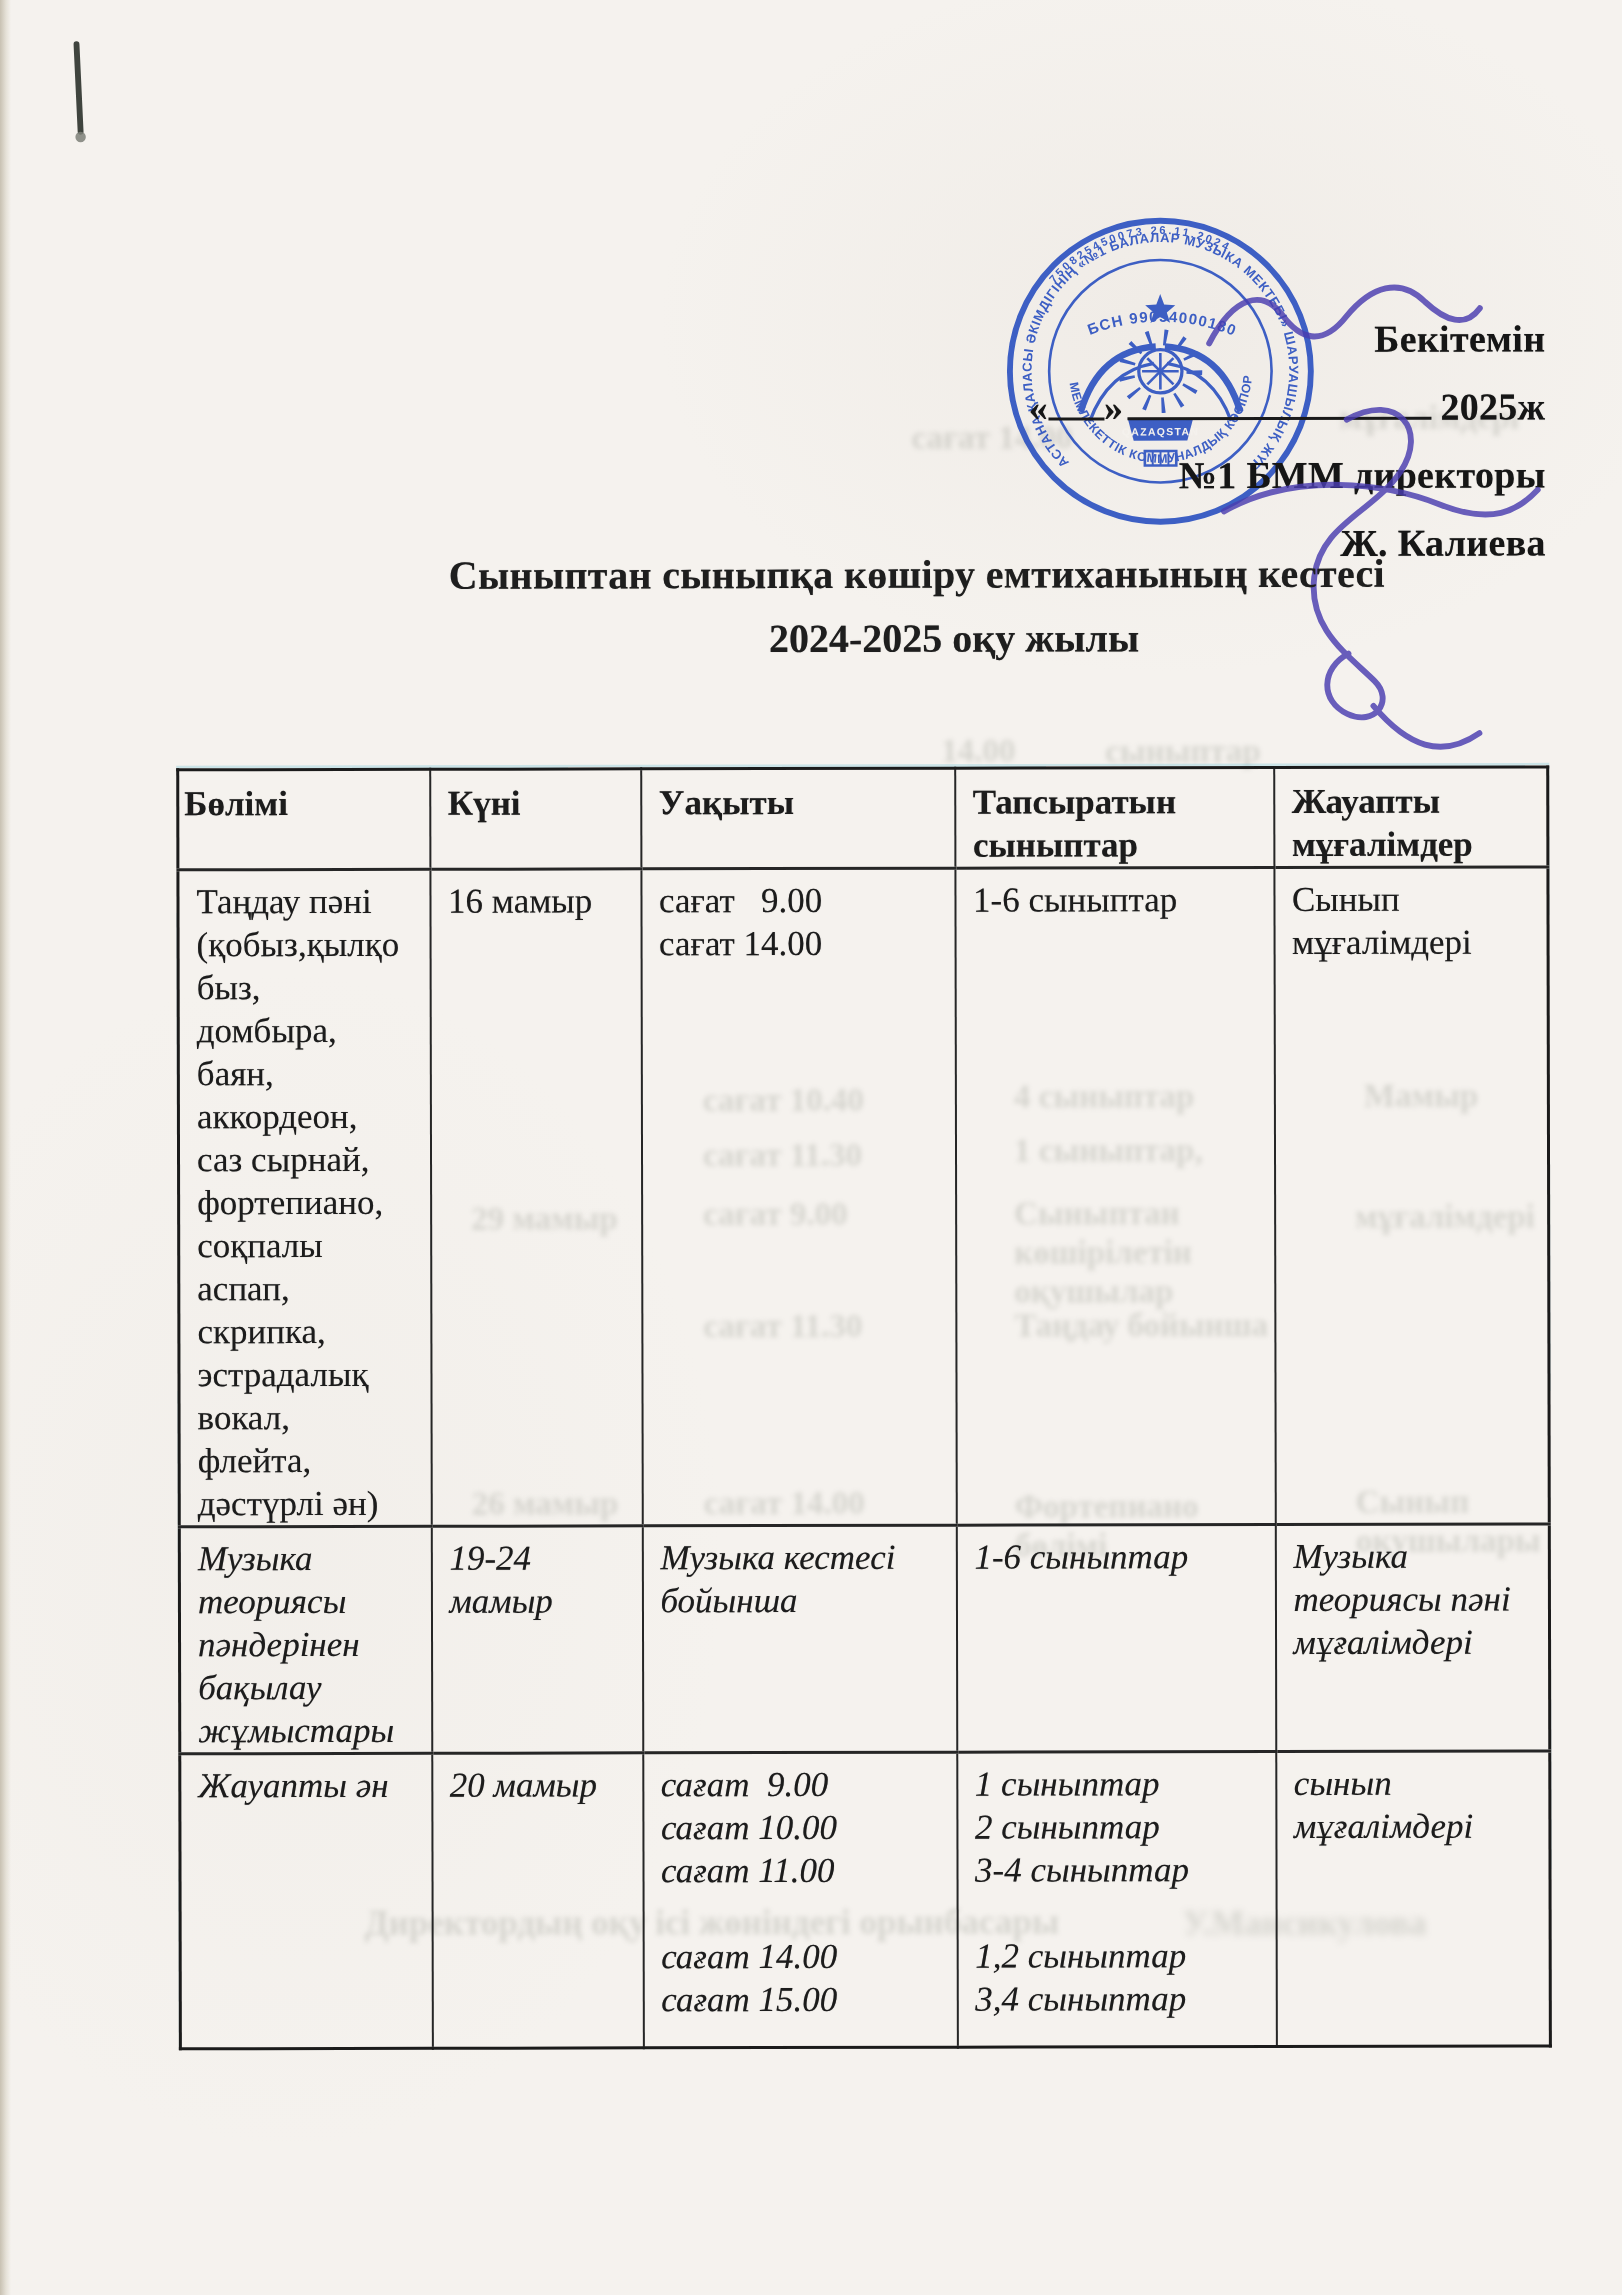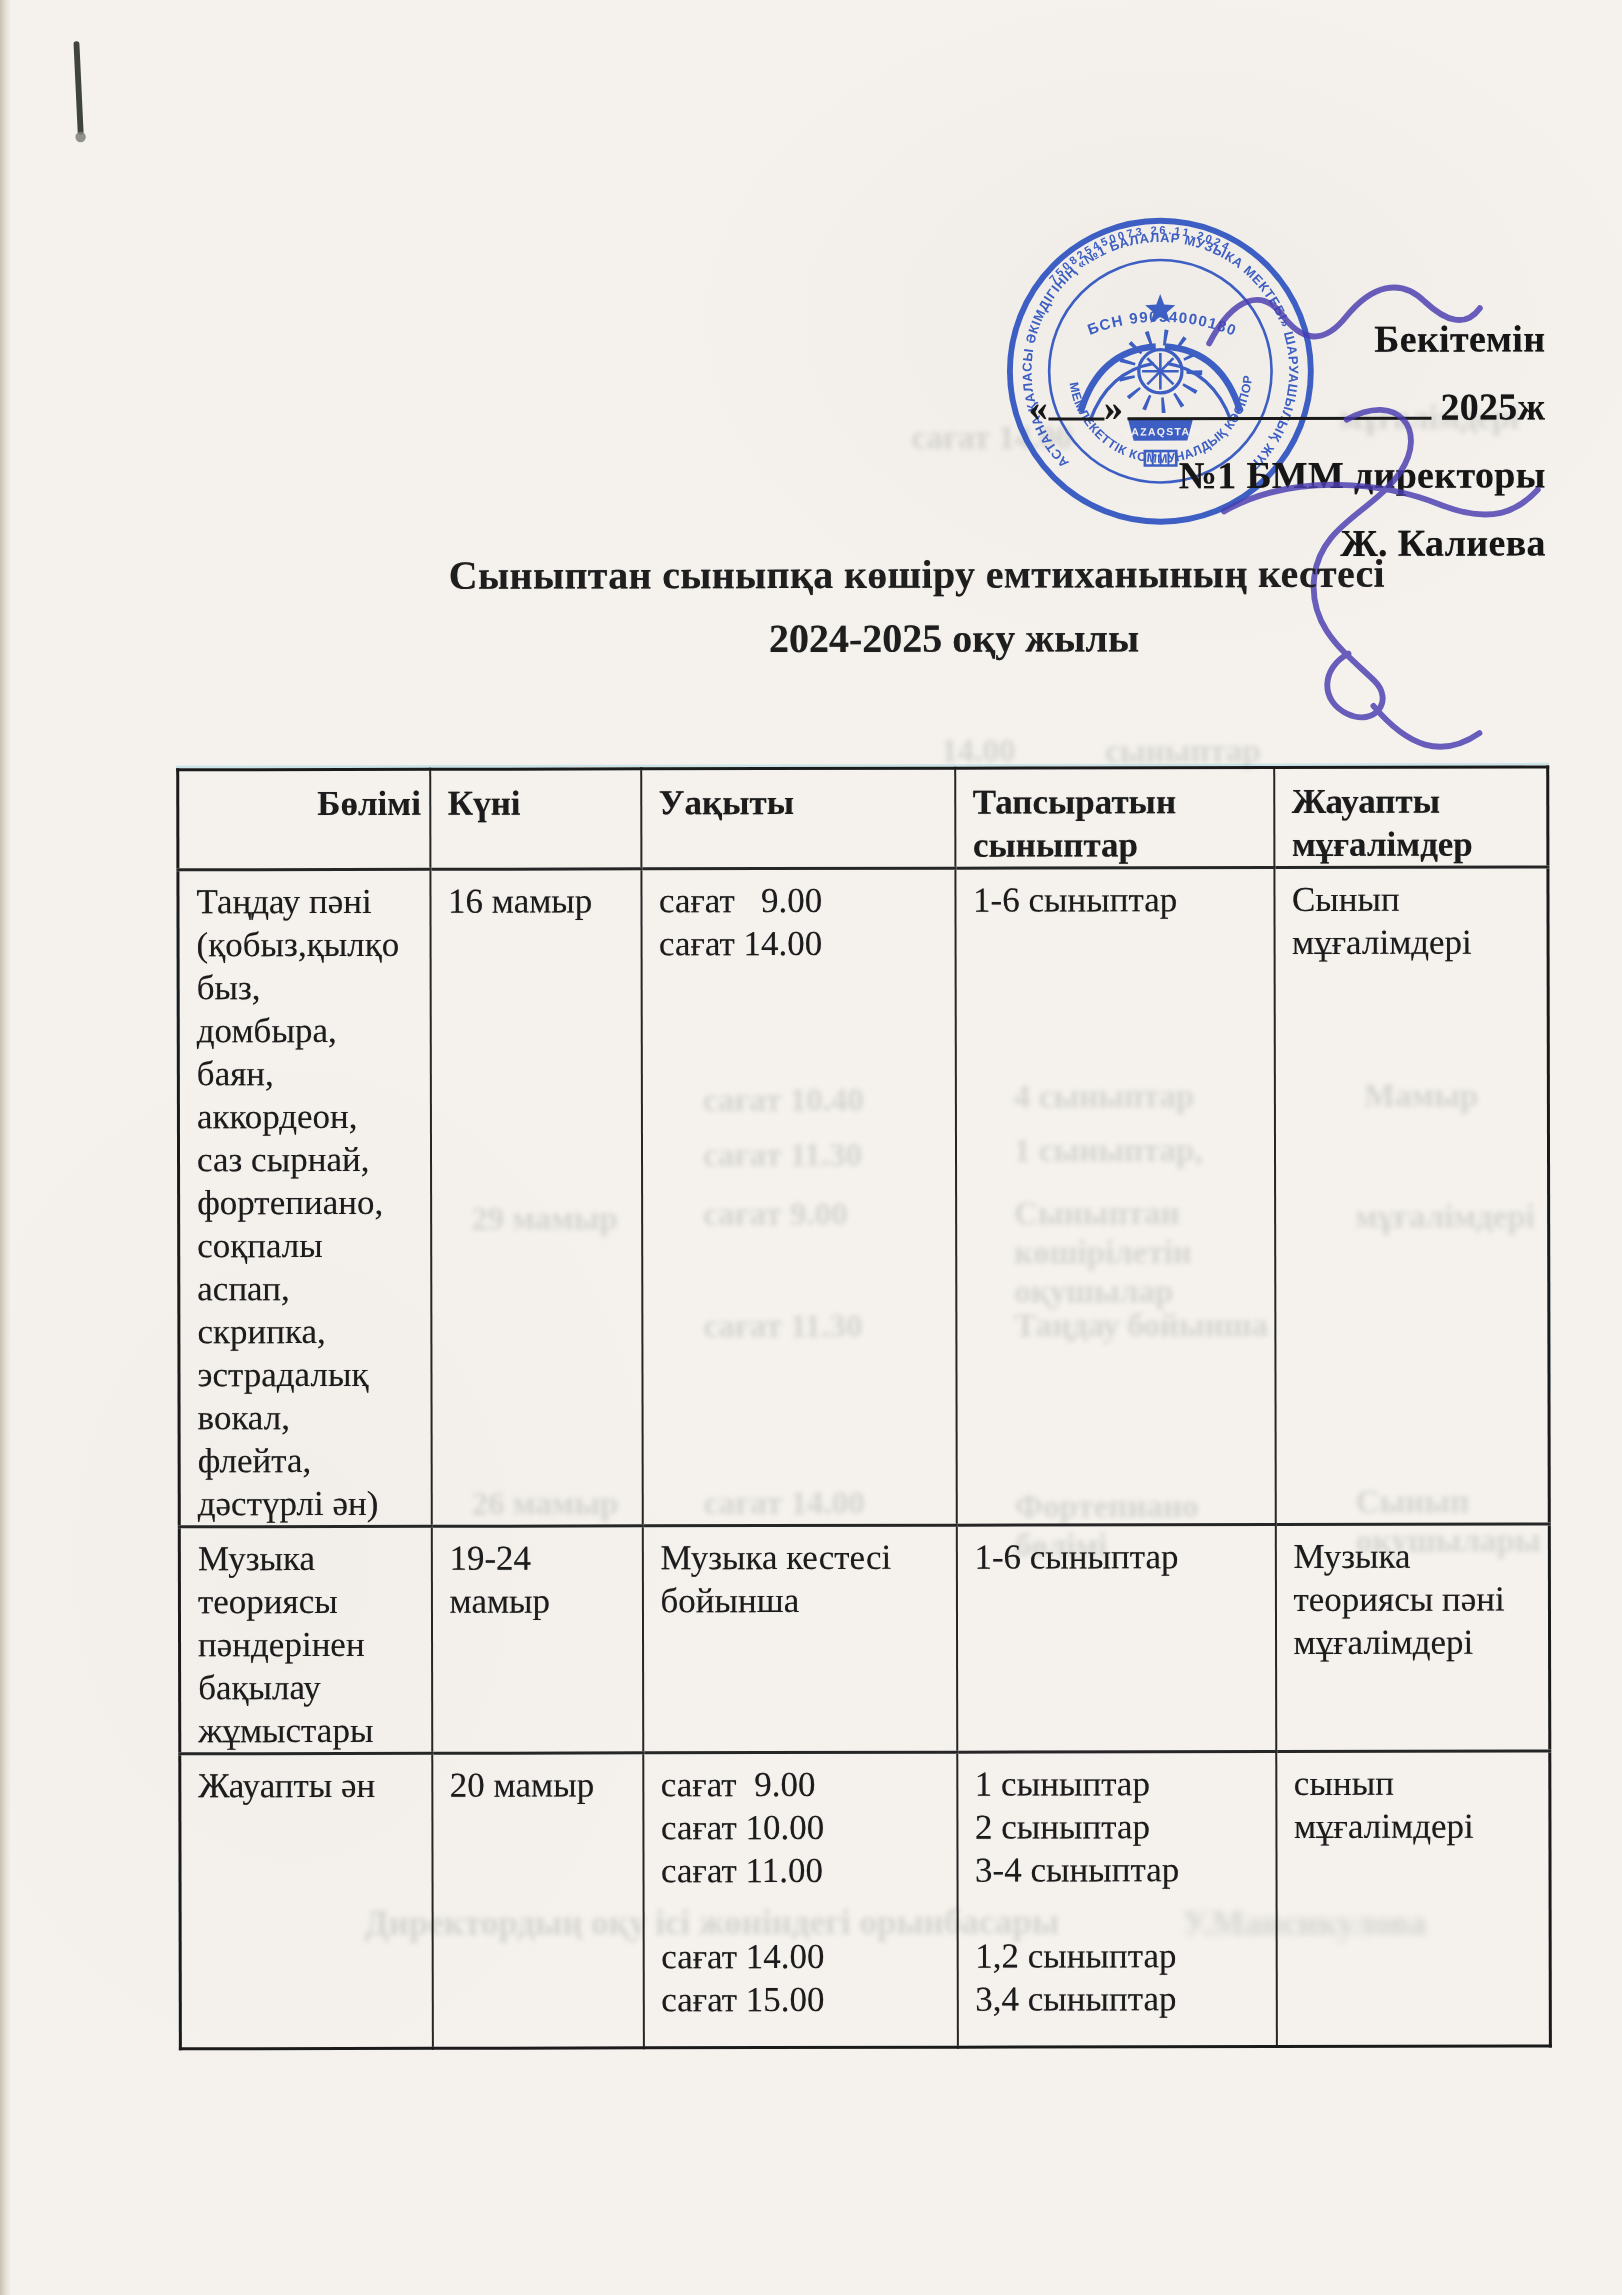--- a/index.html
+++ b/index.html
@@ -26,27 +26,27 @@
 
   
   table.schedule{position:absolute;left:177px;top:767px;width:1370px;
         border-collapse:collapse;table-layout:fixed;
         font-size:35px;line-height:43px;color:#1c1c1c;
         box-shadow:0 -2.6px 0 rgba(135,205,220,.38);}
   table.schedule, table.schedule td, table.schedule th{border:2px solid #262626;}
   table.schedule{border-width:3.9px;border-color:#1b1b1b;}
   table.schedule th{font-weight:bold;text-align:left;vertical-align:top;
         padding:10.5px 7.9px 0 17px;white-space:pre-wrap;border-bottom-width:3.9px;}
-  table.schedule th:first-child{text-align:right;padding-left:11px;}
+  table.schedule th:first-child{text-align:left;padding-left:5px;}
   table.schedule td{vertical-align:top;text-align:left;padding:9.2px 7.9px 0 17px;white-space:pre-wrap;overflow:hidden;}
   thead tr{height:97px;}
   tbody tr:nth-child(1){height:643px;}
   tbody tr:nth-child(2){height:218px;}
   tbody tr:nth-child(3){height:295px;}
-  tbody tr:nth-child(2) td, tbody tr:nth-child(3) td{border-top-width:3.3px;}
+  tbody tr:nth-child(2) td, tbody tr:nth-child(3) td{border-top-width:3.3px;font-style:italic;}
   .soft{text-shadow:0 0 0.7px rgba(40,40,40,.55);}
 
   
   .g{position:absolute;font-weight:bold;font-size:33px;line-height:39px;
      color:#8f9288;opacity:.3;filter:blur(2.6px);white-space:pre-wrap;}
 
   
   .stamp{position:absolute;left:1005px;top:215px;width:314px;height:314px;opacity:.92;}
   .stamp text{font-family:"Liberation Sans","DejaVu Sans",sans-serif;font-weight:bold;fill:#2e53c1;}
   .signature{position:absolute;left:982px;top:249px;width:667px;height:537px;}

